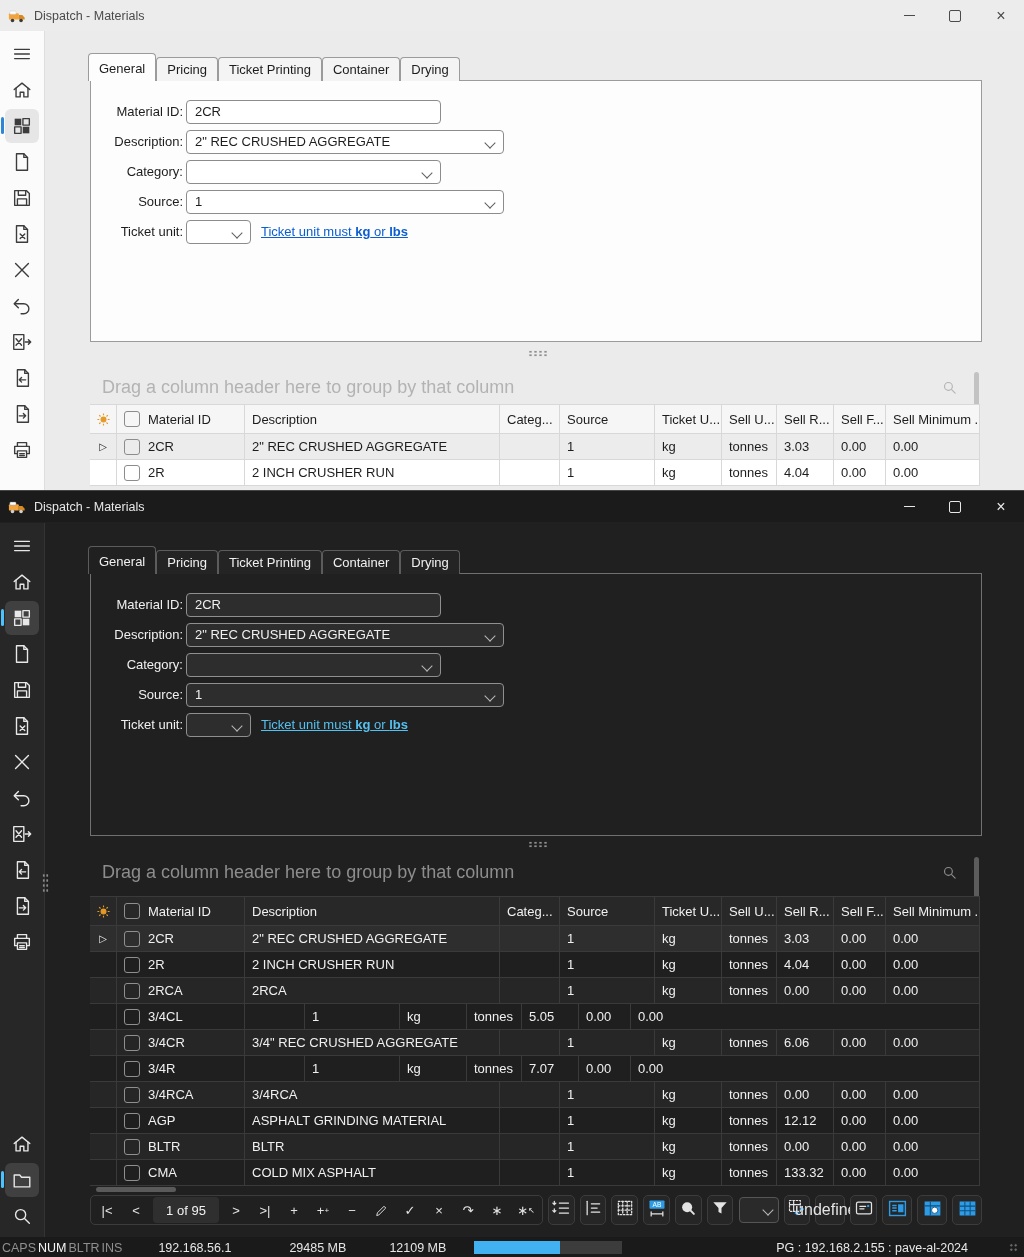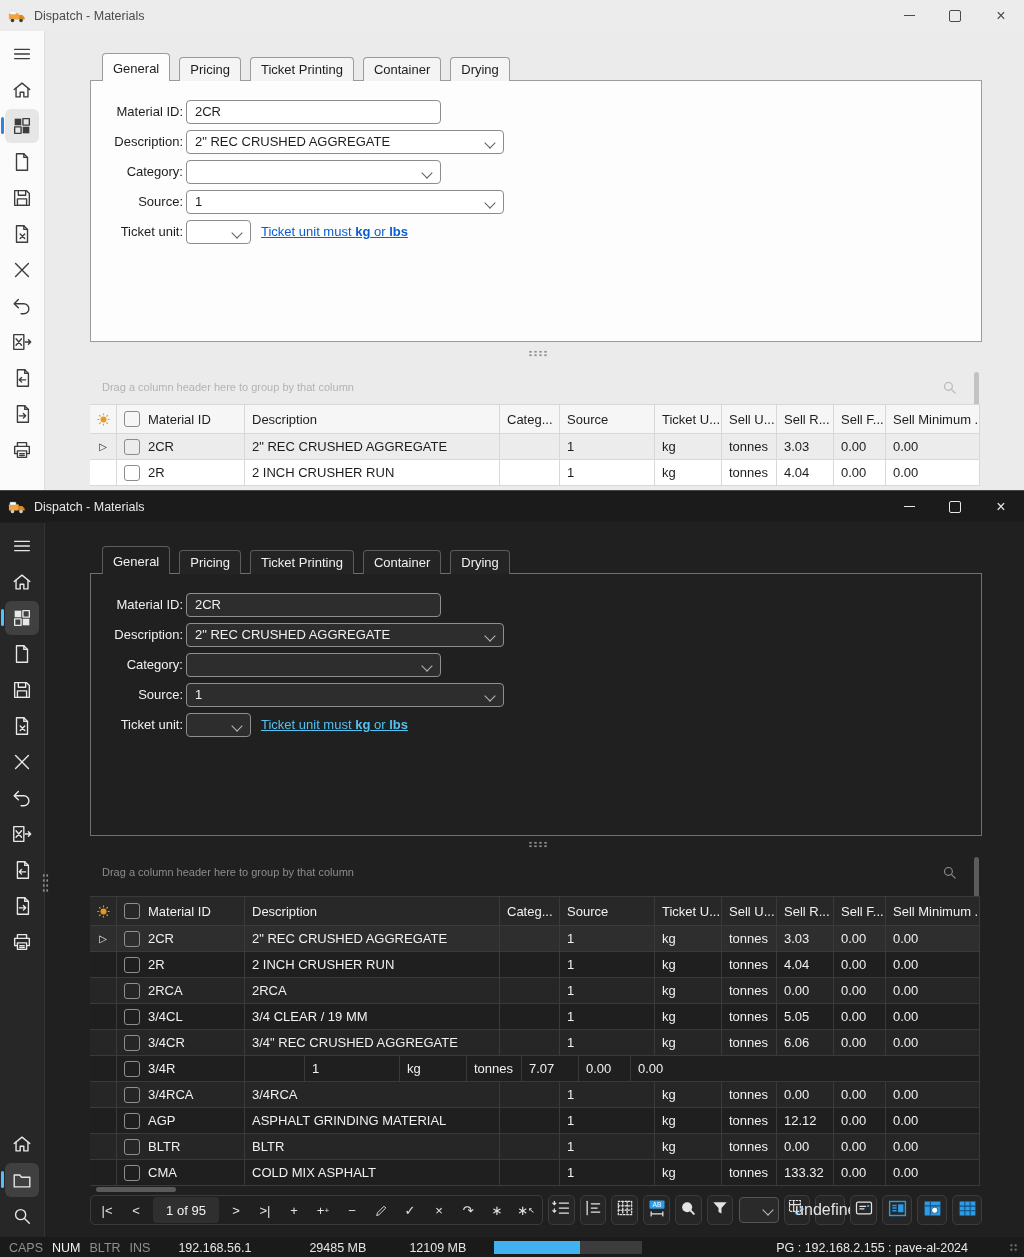--- a/index.html
+++ b/index.html
@@ -36,21 +36,21 @@
   .win-dark .sidebar{top:32px;height:715px;}
   .sb-item{position:relative;width:45px;height:36px;display:flex;align-items:center;justify-content:center;color:var(--icon);}
   .sb-pad{width:34px;height:34px;border-radius:6px;display:flex;align-items:center;justify-content:center;}
   .sb-item.selected .sb-pad{background:var(--selbg);}
   .sb-item.selected::before{content:"";position:absolute;left:1px;top:9px;width:3px;height:17px;border-radius:2px;background:var(--accent);}
   .sb-item svg{display:block;}
   .sb-bottom{margin-top:auto;margin-bottom:4px;display:flex;flex-direction:column;align-items:center;}
   .v-grip{position:absolute;left:42px;top:382px;width:7px;height:20px;
     background:radial-gradient(circle,#8a8a8a 1px,transparent 1.3px);background-size:3.5px 5px;}
   
-  .tabs{position:absolute;left:102px;display:flex;align-items:flex-end;gap:9px;height:28px;z-index:3;justify-content:space-between;}
+  .tabs{position:absolute;left:88px;display:flex;align-items:flex-end;gap:0;height:28px;z-index:3;justify-content:space-between;}
   .win-light .tabs{top:53px;}
   .win-dark .tabs{top:55px;}
   .tab{box-sizing:border-box;height:24px;padding:4px 10px 0;font-size:13px;color:var(--fg);
     background:var(--tabbg);border:1px solid var(--tabborder);border-bottom:none;border-radius:4px 4px 0 0;white-space:nowrap;}
   .tab.active{height:28px;padding-top:7px;background:var(--panelbg);position:relative;z-index:4;}
   
   .panel{position:absolute;left:90px;width:892px;box-sizing:border-box;background:var(--panelbg);
     border:1px solid var(--panelborder);z-index:2;}
   .win-light .panel{top:80px;height:262px;}
   .win-dark .panel{top:82px;height:263px;}
@@ -70,21 +70,21 @@
   .unit-link b{font-weight:bold;}
   
   .h-grip{position:absolute;left:528px;width:20px;height:7px;
     background:radial-gradient(circle,#8f8f8f 1px,transparent 1.3px);background-size:5px 3.5px;}
   .win-light .h-grip{top:350px;}
   .win-dark .h-grip{top:350px;}
   
   .hint-row{position:absolute;left:90px;width:868px;height:26px;display:flex;align-items:center;}
   .win-light .hint-row{top:374px;}
   .win-dark .hint-row{top:368px;}
-  .hint-text{font-size:11px;color:var(--muted);padding-left:12px;}
+  .hint-text{font-size:18px;color:var(--muted);padding-left:12px;}
   .hint-search{margin-left:auto;color:var(--muted);display:flex;align-items:center;}
   .vscroll{position:absolute;left:974px;width:5px;border-radius:3px;background:var(--scroll);}
   .win-light .vscroll{top:372px;height:92px;}
   .win-dark .vscroll{top:366px;height:74px;}
   
   .grid{position:absolute;left:90px;width:890px;background:var(--gridbg);font-size:13px;color:var(--fg);}
   .win-light .grid{top:404px;}
   .win-dark .grid{top:405px;}
   .g-row{display:flex;border-bottom:1px solid var(--gridline);box-sizing:border-box;align-items:flex-start;height:26px;background:var(--gridbg);}
   .g-head{height:30px;background:var(--gridheader);border-top:1px solid var(--gridline);font-size:13px;}
@@ -109,23 +109,23 @@
     background:#2f2f2f;border-radius:4px;color:#f2f2f2;font-size:13px;padding:0 6px;margin:0 2px;}
   .sq-btn{width:28px;height:28px;border:1px solid #3c3c3c;border-radius:5px;background:#262626;
     display:flex;align-items:center;justify-content:center;color:#e4e4e4;margin-left:5px;}
   .nav-combo{width:42px;height:24px;border:1px solid #555;border-radius:4px;background:#2a2a2a;
     position:relative;margin-left:6px;}
   .nav-combo .chev{right:6px;top:8px;}
   .nav-right{margin-left:auto;display:flex;}
   
   .statusbar{position:absolute;left:0;top:746px;width:1024px;height:21px;background:#1a1a1a;
     display:flex;align-items:center;font-size:12.5px;color:#8f8f8f;}
-  .key{margin-left:9px;text-align:center;}
+  .key{margin-left:2px;text-align:center;}
   .key.active{color:#f5f5f5;font-weight:normal;}
-  .st-ip{margin-left:28px;color:#e6e6e6;}
+  .st-ip{margin-left:36px;color:#e6e6e6;}
   .st-mem1{margin-left:58px;color:#e6e6e6;}
   .st-mem2{margin-left:43px;color:#e6e6e6;}
   .progress{margin-left:28px;width:148px;height:13px;background:#3c3c3c;position:relative;}
   .progress-fill{position:absolute;left:0;top:0;bottom:0;background:#41b1f2;}
   .st-conn{margin-left:auto;margin-right:56px;color:#e8e8e8;}
   .st-grip{position:absolute;right:6px;top:6px;width:9px;height:9px;
     background:radial-gradient(circle,#6f6f6f 1px,transparent 1.3px);background-size:4.5px 4.5px;}
 </style>
 </head>
 <body>
@@ -818,23 +818,20 @@
             <span class="g-cell g-last">
               <span>0.00</span>
             </span>
           </div>
           <div class="g-row">
             <span class="g-cell g-ind"></span>
             <span class="g-cell " style="width:128px;flex:0 0 auto">
               <span class="checkbox"></span>
               <span>3/4CL</span>
             </span>
-            <span class="g-cell " style="width:255px;flex:0 0 auto">
-              <span>3/4 CLEAR / 19 MM</span>
-            </span>
             <span class="g-cell " style="width:60px;flex:0 0 auto">
               <span></span>
             </span>
             <span class="g-cell " style="width:95px;flex:0 0 auto">
               <span>1</span>
             </span>
             <span class="g-cell " style="width:67px;flex:0 0 auto">
               <span>kg</span>
             </span>
             <span class="g-cell " style="width:55px;flex:0 0 auto">

